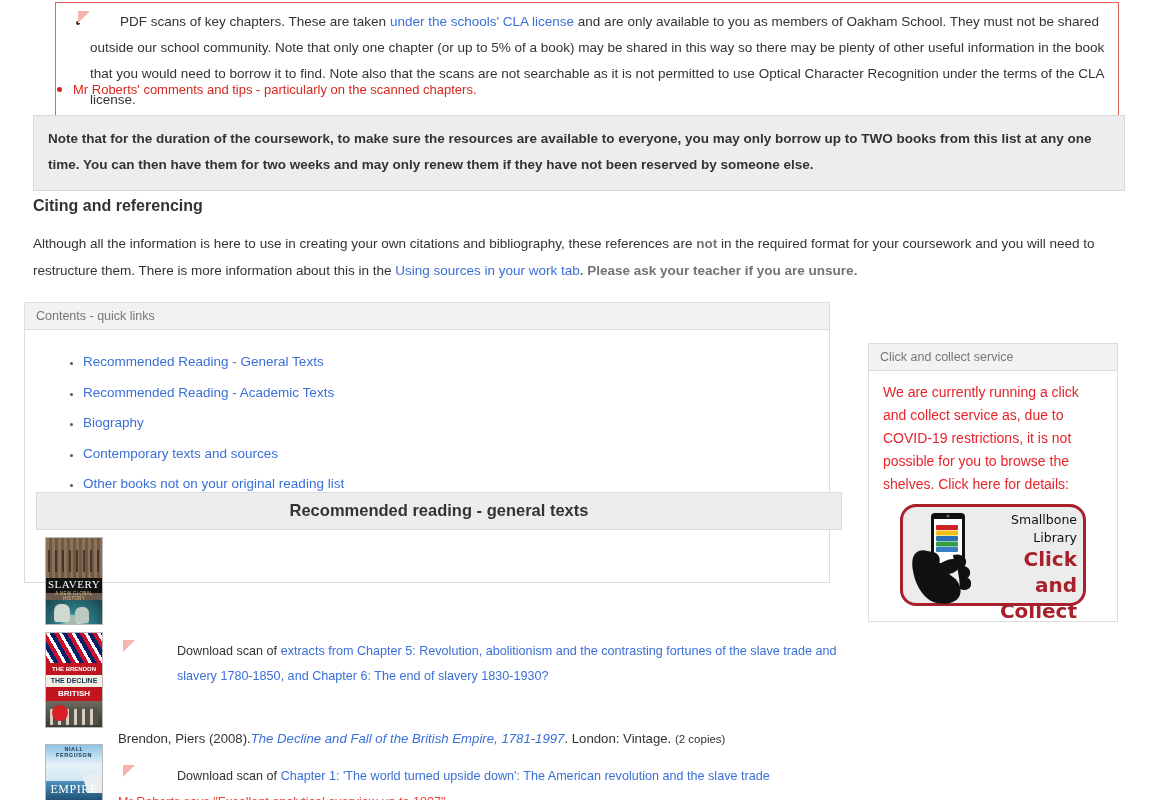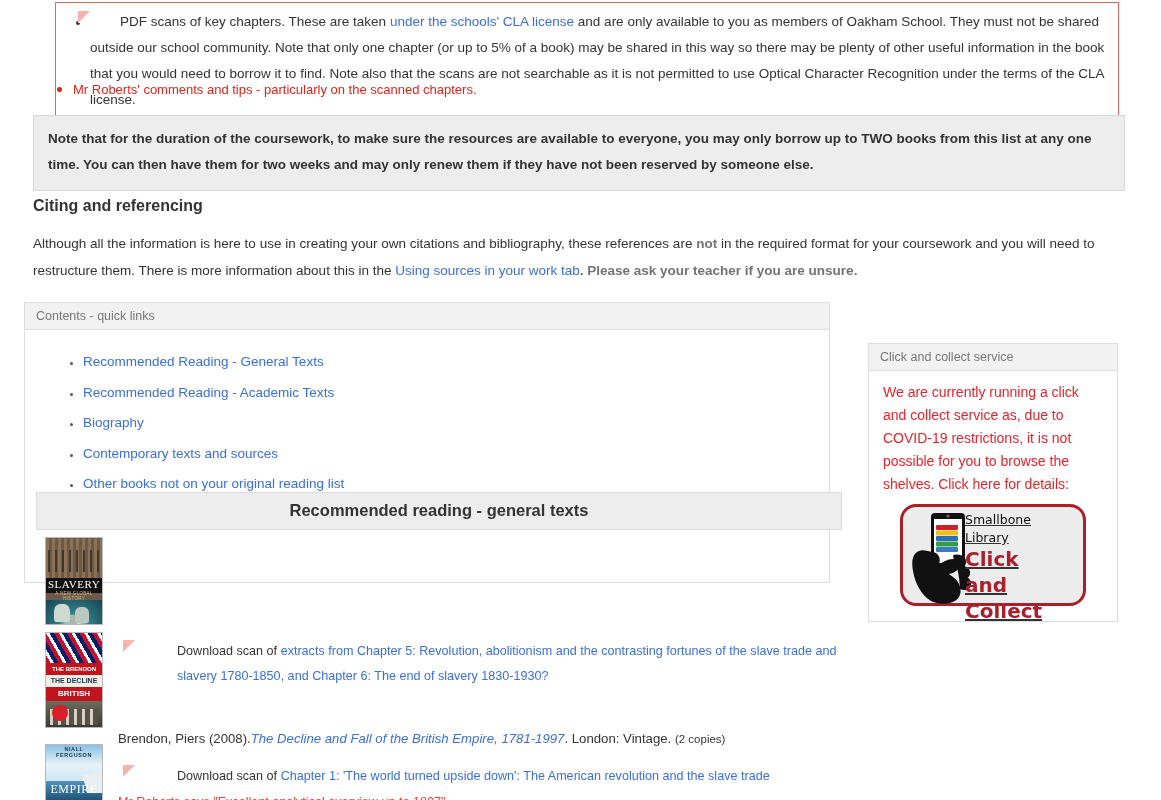--- a/index.html
+++ b/index.html
@@ -106,21 +106,21 @@
     color: #e8232a; font-size: 14px; line-height: 23px; margin: 0 0 4px 0;
   }
 
   
   .cc-logo {
     position: relative; width: 186px; height: 102px; margin: 8px auto 0 auto;
     border: 3px solid #a8202b; border-radius: 16px; background: #ececec;
   }
   .cc-hand { position: absolute; left: 6px; top: 4px; }
   .cc-words {
-    position: absolute; right: 6px; top: 3px; width: 112px; text-align: left; text-decoration: underline;
+    position: absolute; right: 6px; top: 3px; width: 112px; text-align: right;
   }
   .cc-small {
     font-size: 12.5px; color: #111111; font-family: "DejaVu Sans", sans-serif;
     line-height: 14px;
   }
   .cc-big {
     font-size: 20px; color: #a8202b; font-weight: bold; line-height: 26px;
     font-family: "DejaVu Sans", sans-serif;
   }
 

